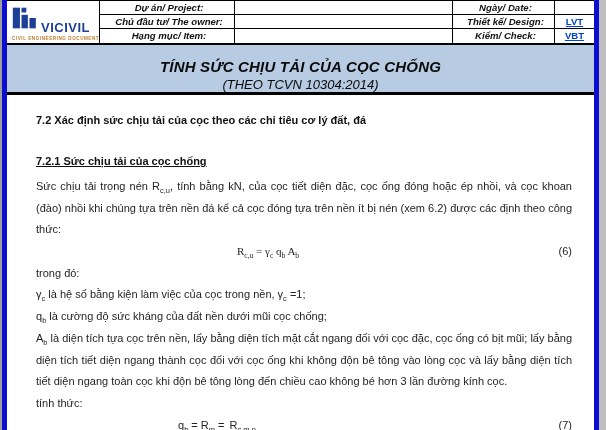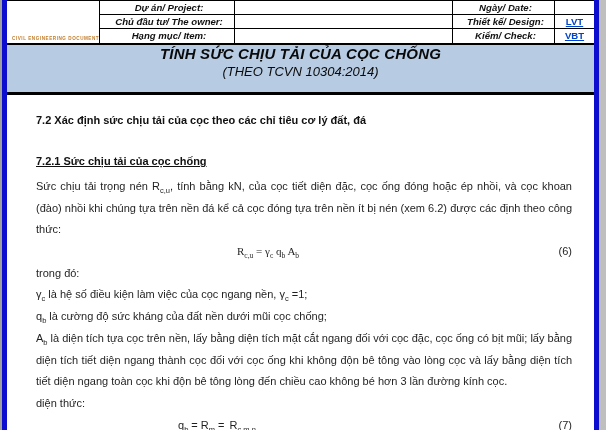--- a/index.html
+++ b/index.html
@@ -48,21 +48,21 @@
     color:#1d3f96; line-height:13px; margin-left:2px;
   }
   .tagline {
     font-size:4.6px; letter-spacing:0.55px; color:#c07c2b;
     margin-top:1.5px; white-space:nowrap; font-weight:bold;
   }
 
   
   .title-band {
     height:47px; background:#b7cbe3; border-bottom:3px solid #000;
-    display:flex; flex-direction:column; align-items:center; justify-content:flex-start;
+    display:flex; flex-direction:column; align-items:center; justify-content:flex-end;
   }
   .doc-title {
     font-weight:bold; font-style:italic; font-size:15px; color:#0a0a0a;
     letter-spacing:0.2px;
   }
   .doc-subtitle { font-style:italic; font-size:13px; color:#0a0a0a; margin-top:2px; }
 
   
   .body-area {
     padding:15px 22px 0 29px; font-size:11px; line-height:21.7px; color:#1f1f1f;
@@ -85,20 +85,33 @@
 <div class="page">
   <div class="edge edge-grey-left"></div>
   <div class="edge edge-blue-left"></div>
   <div class="edge edge-blue-right"></div>
   <div class="edge edge-grey-right"></div>
 
   <div class="content">
 
     <div class="header-table">
       <div class="logo-cell">
+        <div class="logo-top">
+          <span>
+            <svg width="27" height="24" viewBox="0 0 34 30">
+              <g fill="#1d3f96">
+                <rect x="1" y="2" width="9" height="26"></rect>
+                <rect x="12" y="2" width="6" height="6"></rect>
+                <rect x="12" y="11" width="8" height="17"></rect>
+                <rect x="22" y="15" width="8" height="13"></rect>
+              </g>
+            </svg>
+          </span>
+          <span class="brand-text">VICIVIL</span>
+        </div>
         <div class="tagline">CIVIL ENGINEERING DOCUMENT</div>
       </div>
 
       <div class="ht-cell ht-label">Dự án/ Project:</div>
       <div class="ht-cell ht-value"></div>
       <div class="ht-cell ht-label">Ngày/ Date:</div>
       <div class="ht-cell ht-value last-col"></div>
 
       <div class="ht-cell ht-label">Chủ đầu tư/ The owner:</div>
       <div class="ht-cell ht-value"></div>
@@ -122,27 +135,27 @@
 
       <p class="para para-first"><span>Sức chịu tải trọng nén R</span><sub>c,u</sub><span>, tính bằng kN, của cọc tiết diện đặc, cọc ống đóng hoặc ép nhồi, và cọc khoan (đào) nhồi khi chúng tựa trên nền đá kể cả cọc đóng tựa trên nền ít bị nén (xem 6.2) được các định theo công thức:</span></p>
 
       <div class="formula-row">
         <span class="f6"><span>R</span><sub>c,u</sub><span> = γ</span><sub>c</sub><span> q</span><sub>b</sub><span> A</span><sub>b</sub></span>
         <span class="fnum">(6)</span>
       </div>
 
       <p class="para">trong đó:</p>
 
-      <p class="para"><span>γ</span><sub>c</sub><span> là hệ số điều kiện làm việc của cọc ngang nền, </span><span>γ</span><sub>c</sub><span> =1;</span></p>
+      <p class="para"><span>γ</span><sub>c</sub><span> là hệ số bằng kiện làm việc của cọc trong nền, </span><span>γ</span><sub>c</sub><span> =1;</span></p>
 
       <p class="para"><span>q</span><sub>b</sub><span> là cường độ sức kháng của đất nền dưới mũi cọc chống;</span></p>
 
       <p class="para"><span>A</span><sub>b</sub><span> là diện tích tựa cọc trên nền, lấy bằng diện tích mặt cắt ngang đối với cọc đặc, cọc ống có bịt mũi; lấy bằng diện tích tiết diện ngang thành cọc đối với cọc ống khi không độn bê tông vào lòng cọc và lấy bằng diện tích tiết diện ngang toàn cọc khi độn bê tông lòng đến chiều cao không bé hơn 3 lần đường kính cọc.</span></p>
 
-      <p class="para">diện thức:</p>
+      <p class="para">tính thức:</p>
 
       <div class="formula-row">
         <span class="f7"><span>q</span><sub>b</sub><span> = R</span><sub>m</sub><span> = </span><span class="frac"><span class="num"><span>R</span><sub>c,m,n</sub></span></span></span>
         <span class="fnum">(7)</span>
       </div>
     </div>
 
   </div>
 </div>
 

